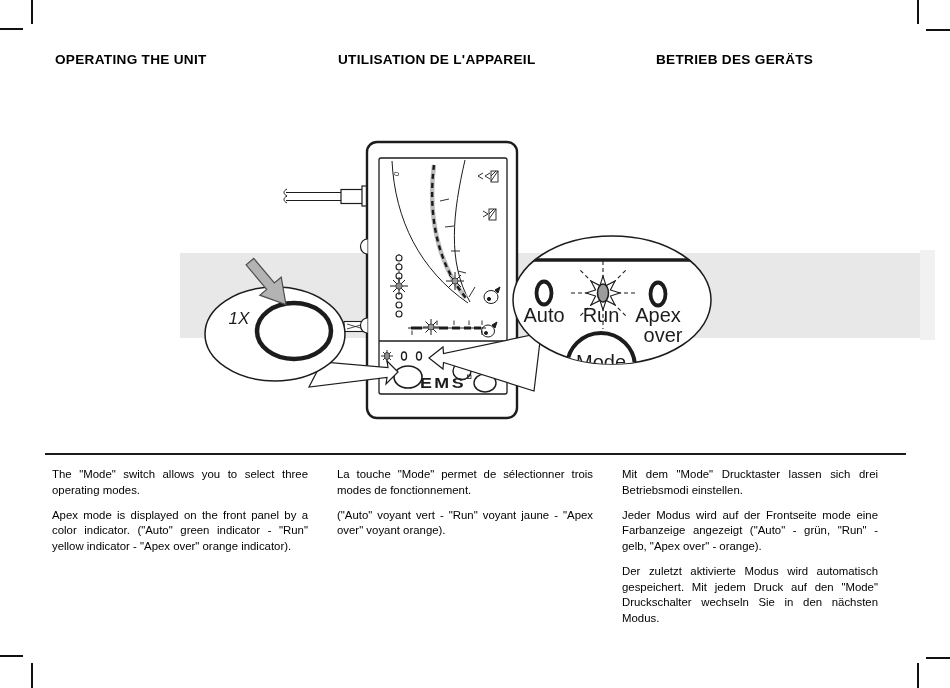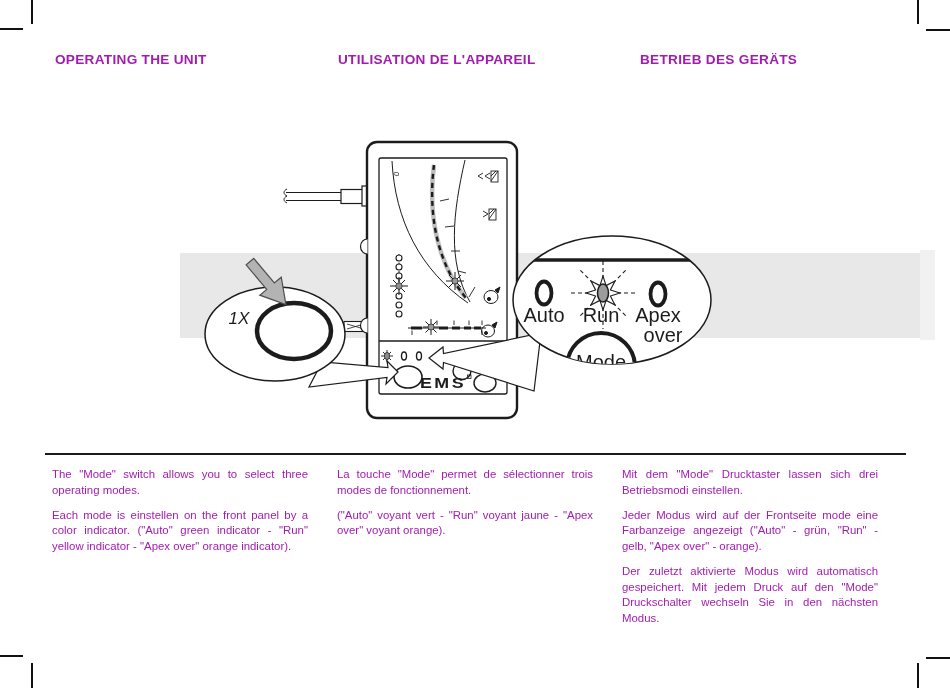--- a/index.html
+++ b/index.html
@@ -1,17 +1,17 @@
 <!DOCTYPE html>
 <html><head>
 <meta charset="utf-8">
 <style>
   html,body{margin:0;padding:0;background:#fff;}
   .sheet{position:relative;width:950px;height:688px;background:#ffffff;overflow:hidden;
-         font-family:"Liberation Sans",sans-serif;color:#a21caf;}
+         font-family:"Liberation Sans",sans-serif;color:#000000;}
   .crop{position:absolute;background:#111;}
   .hdr{position:absolute;top:52px;font-size:13.6px;font-weight:bold;letter-spacing:.3px;white-space:nowrap;}
   .rule{position:absolute;left:45px;top:453px;width:861px;height:2.3px;background:#1b1b1b;}
   .col{position:absolute;top:467px;width:256px;font-size:11.4px;line-height:15.6px;text-align:justify;}
   .col p{margin:0 0 9.5px 0;}
   svg.fig{position:absolute;left:0;top:0;}
   svg text{font-family:"Liberation Sans",sans-serif;fill:#1c1c1c;stroke:none;}
 </style>
 </head>
 <body>
@@ -22,21 +22,21 @@
   <div class="crop" style="left:0;top:28px;width:23px;height:1.5px"></div>
   <div class="crop" style="left:917px;top:0;width:1.5px;height:24px"></div>
   <div class="crop" style="left:926px;top:29px;width:24px;height:1.5px"></div>
   <div class="crop" style="left:0;top:655px;width:23px;height:1.5px"></div>
   <div class="crop" style="left:31px;top:663px;width:1.5px;height:25px"></div>
   <div class="crop" style="left:926px;top:657px;width:24px;height:1.5px"></div>
   <div class="crop" style="left:917px;top:663px;width:1.5px;height:25px"></div>
 
   <div class="hdr" style="left:55px">OPERATING THE UNIT</div>
   <div class="hdr" style="left:338px">UTILISATION DE L'APPAREIL</div>
-  <div class="hdr" style="left:640px">BETRIEB DES GERÄTS</div>
+  <div class="hdr" style="left:656px">BETRIEB DES GERÄTS</div>
 
   <svg class="fig" width="950" height="688" viewBox="0 0 950 688">
     <defs>
       <clipPath id="magClip">
           <ellipse cx="612" cy="300" rx="99" ry="64"></ellipse>
         </clipPath>
     </defs>
 
     <rect x="180" y="253" width="740" height="85" fill="#e8e8e8"></rect>
     <rect x="920" y="250" width="15" height="90" fill="#f1f1f1"></rect>
@@ -173,21 +173,21 @@
         <circle cx="601" cy="367" r="34" fill="#fff" stroke-width="4"></circle>
         <text x="601" y="369" font-size="20" text-anchor="middle">Mode</text>
       </g>
     </g>
   </svg>
 
   <div class="rule"></div>
 
   <div class="col" style="left:52px">
     <p>The "Mode" switch allows you to select three operating modes.</p>
-    <p>Each mode is einstellen on the front panel by a color indicator. ("Auto" green indicator - "Run" yellow indicator - "Apex over" orange indicator).</p>
+    <p>Apex mode is displayed on the front panel by a color indicator. ("Auto" green indicator - "Run" yellow indicator - "Apex over" orange indicator).</p>
   </div>
   <div class="col" style="left:337px">
     <p>La touche "Mode" permet de sélectionner trois modes de fonctionnement.</p>
     <p>("Auto" voyant vert - "Run" voyant jaune - "Apex over" voyant orange).</p>
   </div>
   <div class="col" style="left:622px">
     <p>Mit dem "Mode" Drucktaster lassen sich drei Betriebsmodi einstellen.</p>
     <p>Jeder Modus wird auf der Frontseite mode eine Farbanzeige angezeigt ("Auto" - grün, "Run" - gelb, "Apex over" - orange).</p>
     <p>Der zuletzt aktivierte Modus wird automatisch gespeichert. Mit jedem Druck auf den "Mode" Druckschalter wechseln Sie in den nächsten Modus.</p>
   </div>

